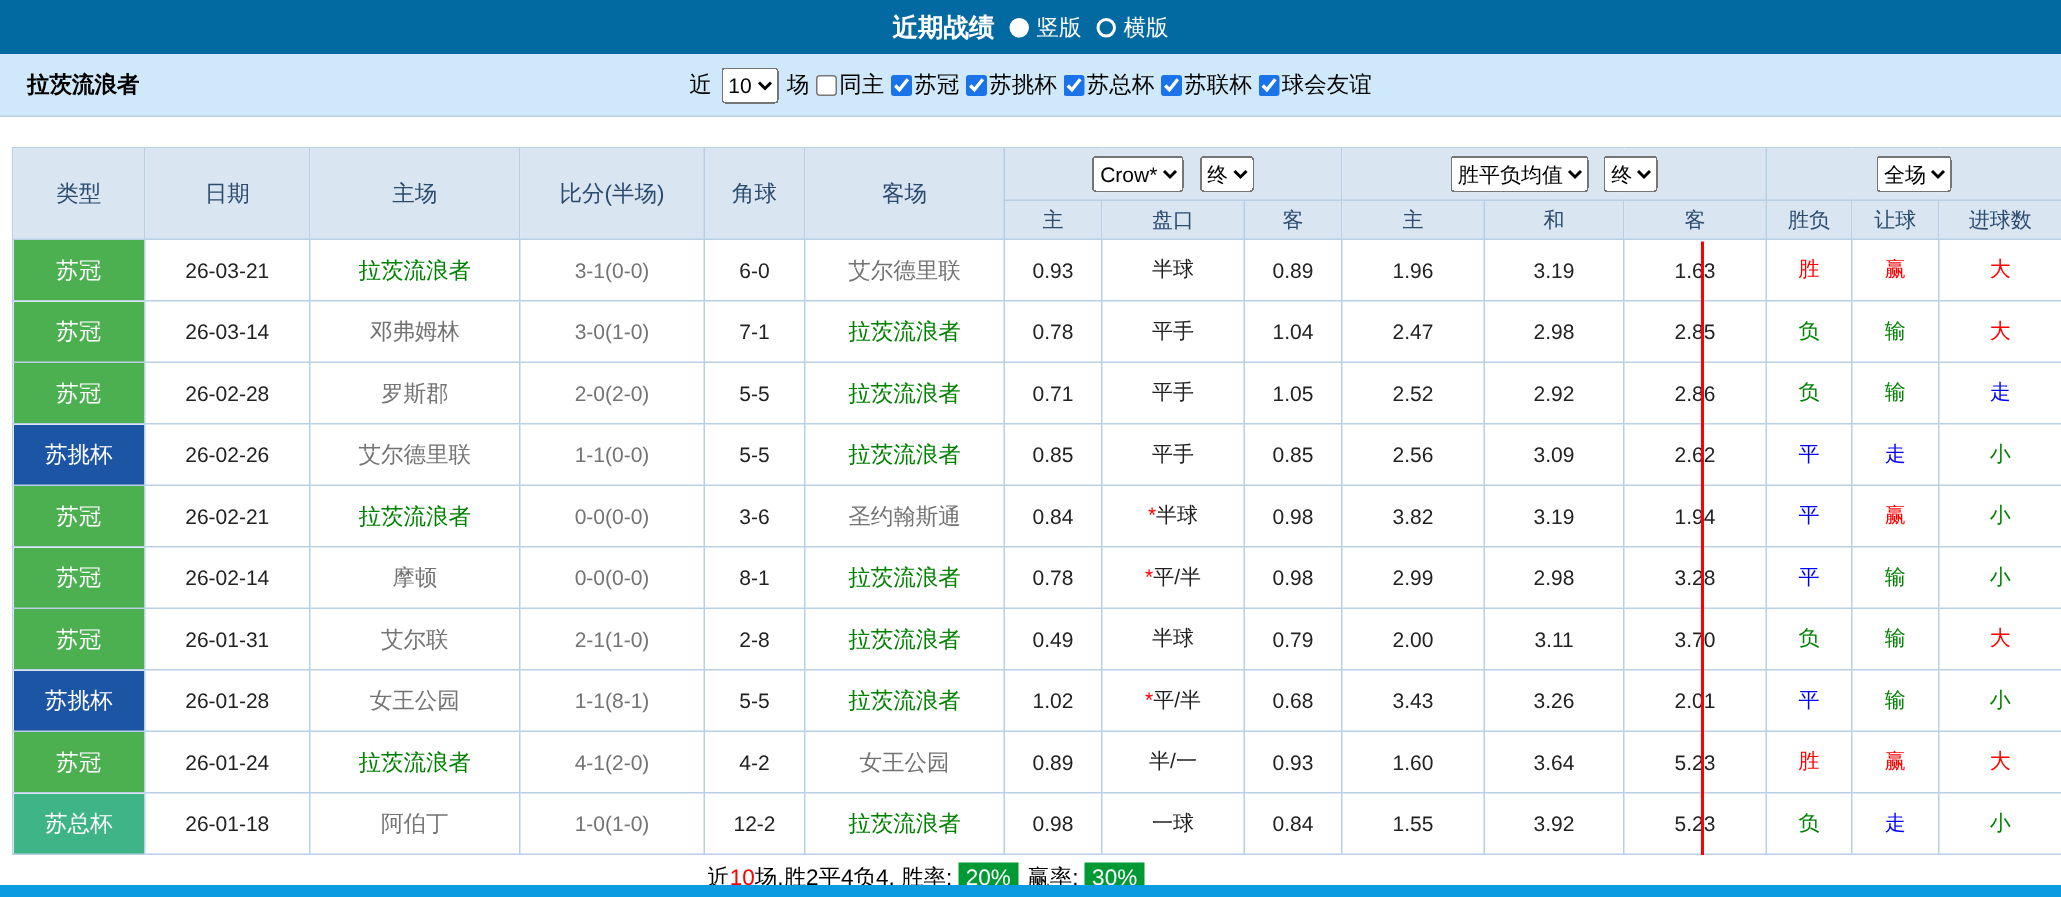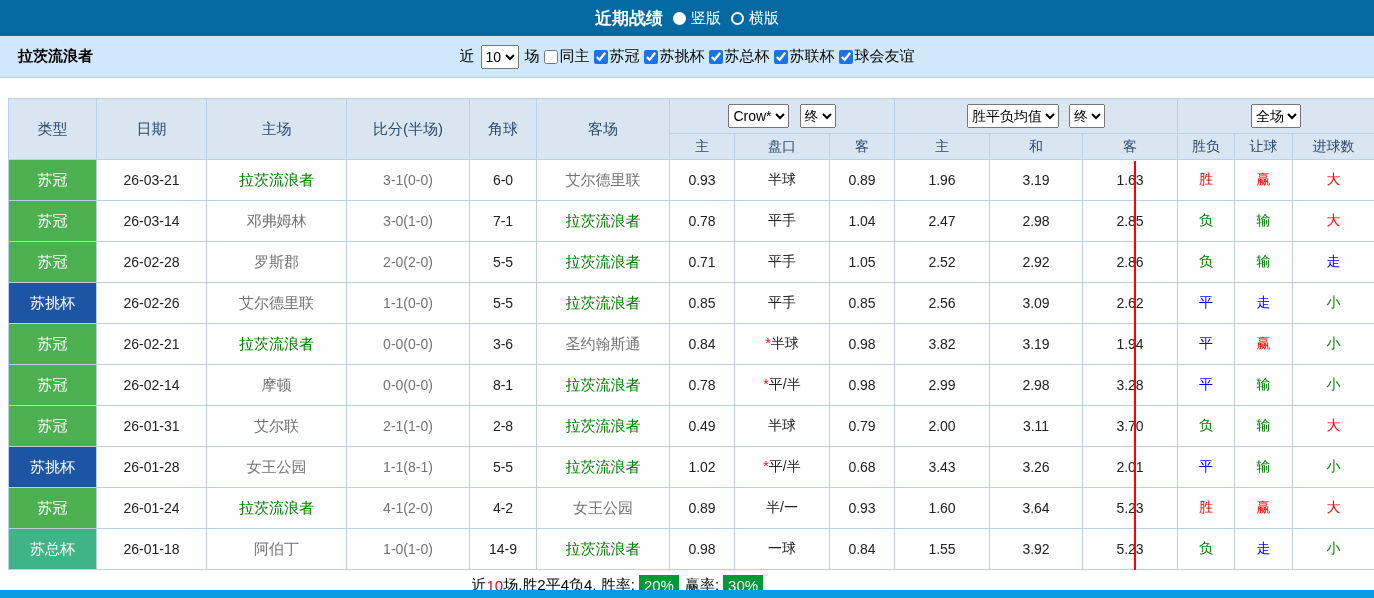--- a/index.html
+++ b/index.html
@@ -305,21 +305,21 @@
     <td>5.23</td>
     <td class="c-red">胜</td>
     <td class="c-red">赢</td>
     <td class="c-red">大</td>
   </tr>
           <tr>
     <td class="type-cell bg-teal">苏总杯</td>
     <td>26-01-18</td>
     <td class="team-cell">阿伯丁</td>
     <td class="score-cell">1-0(1-0)</td>
-    <td>14-9</td>
+    <td>12-2</td>
     <td class="team-cell c-team">拉茨流浪者</td>
     <td>0.98</td>
     <td><span class="star"></span><span>一球</span></td>
     <td>0.84</td>
     <td>1.55</td>
     <td>3.92</td>
     <td>5.23</td>
     <td class="c-green">负</td>
     <td class="c-blue">走</td>
     <td class="c-green">小</td>

